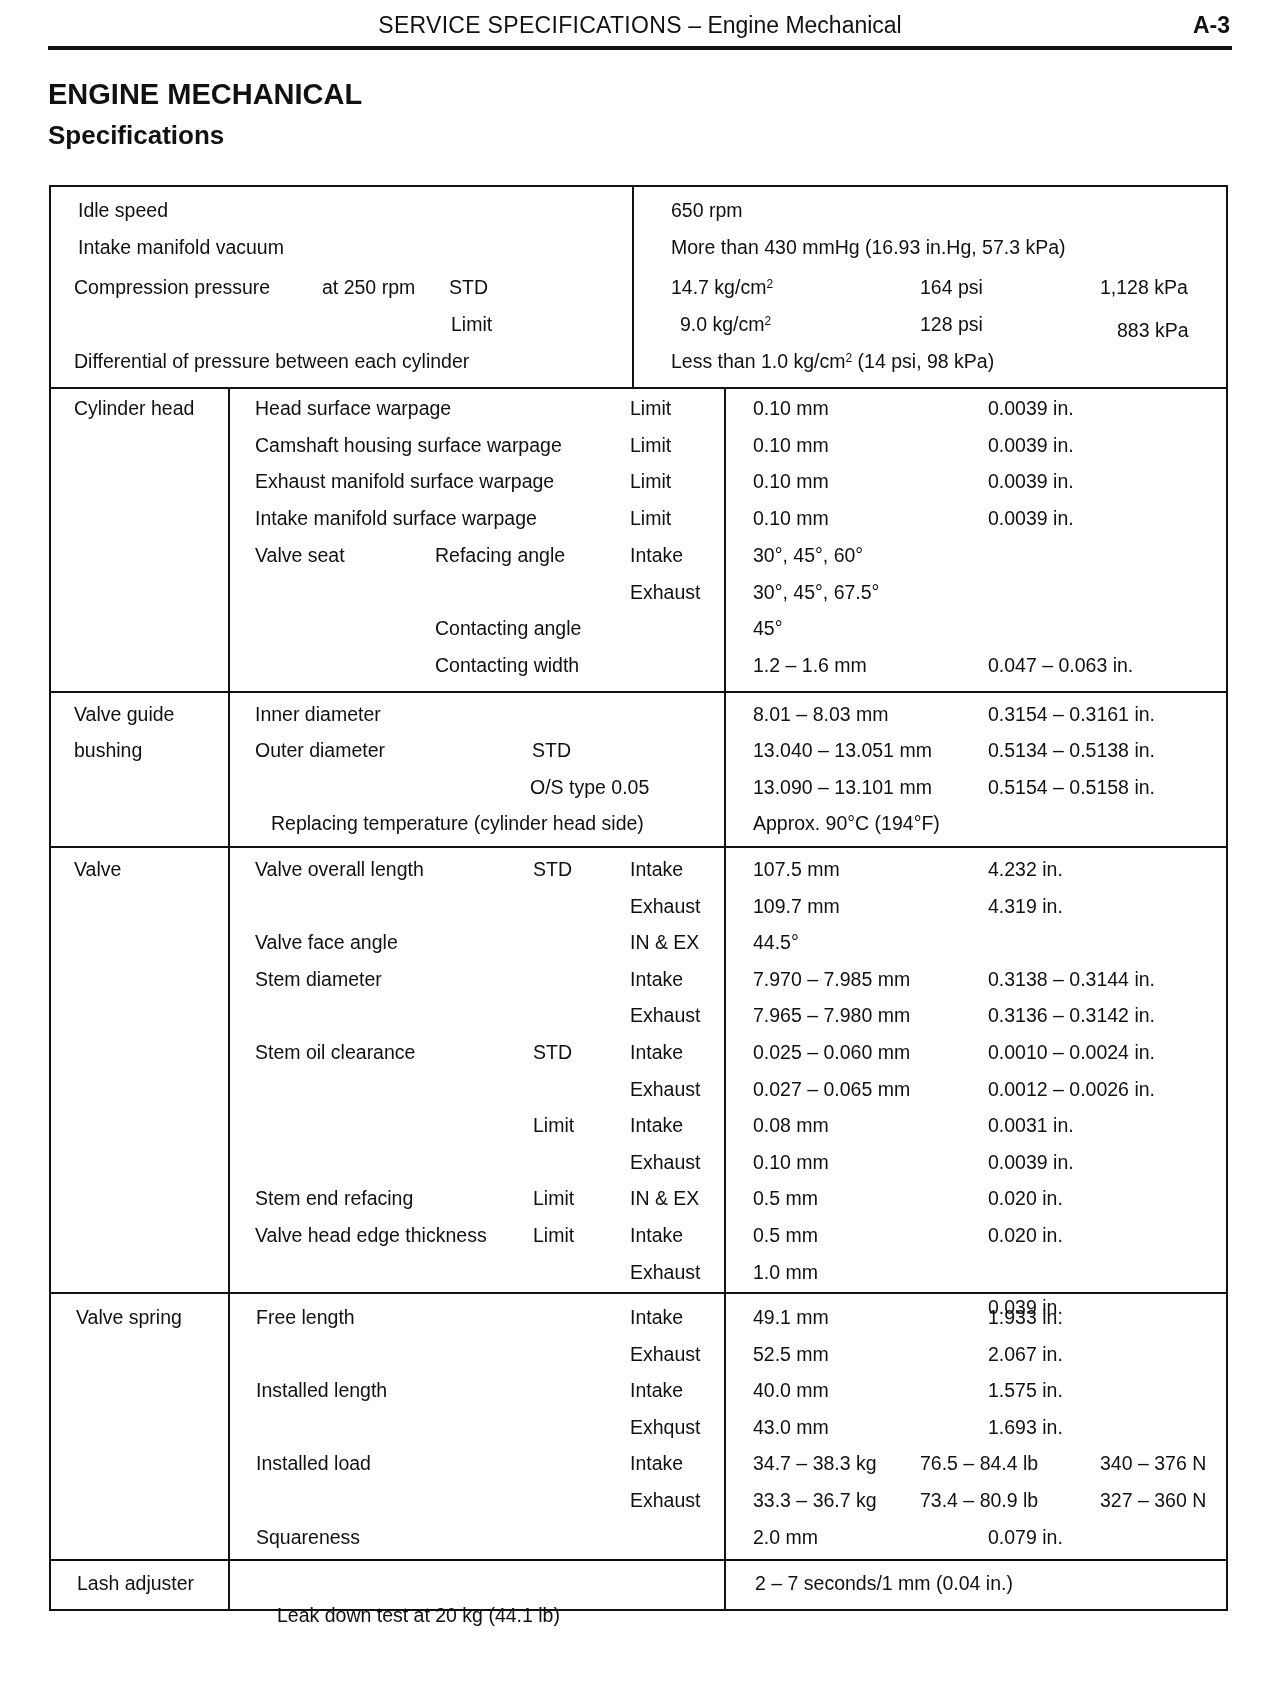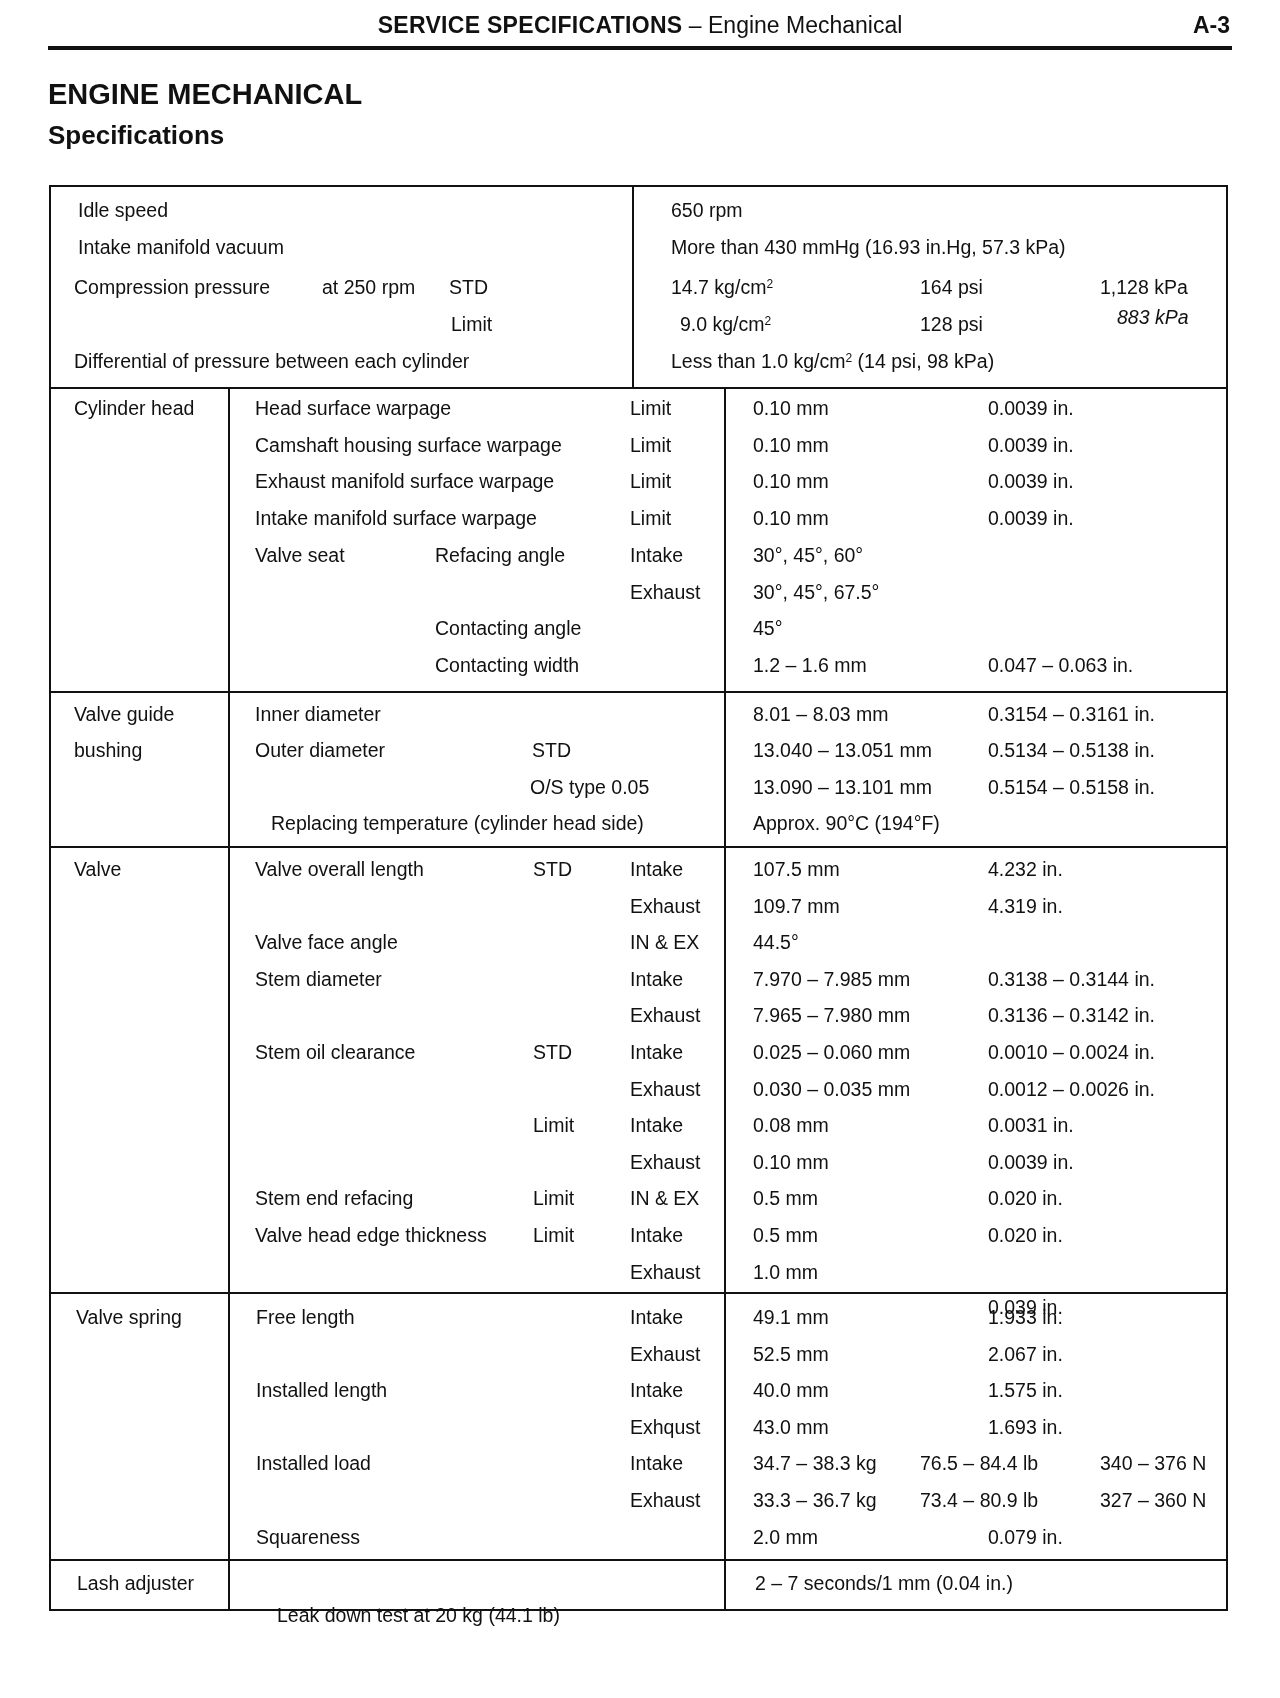--- a/index.html
+++ b/index.html
@@ -1,18 +1,18 @@
 <!DOCTYPE html>
 <html><head>
 <meta charset="utf-8">
 <style>
   html, body { margin:0; padding:0; background:#ffffff; }
   body { width:1280px; height:1698px; position:relative; color:#111; font-family:"Liberation Sans", sans-serif; overflow:hidden; }
   .header-title { position:absolute; left:0; width:1280px; top:12px; text-align:center; font-size:23px; }
-  .header-title .bold { font-weight:bold; letter-spacing:0.3px; }
+  .header-title .bold { font-weight:normal; letter-spacing:0.3px; }
   .page-num { position:absolute; right:50px; top:12px; font-size:23px; font-weight:bold; }
   .header-rule { position:absolute; left:48px; width:1184px; top:46px; height:4px; background:#111; }
   .h1 { position:absolute; left:48px; top:78px; font-size:29px; font-weight:bold; }
   .h2 { position:absolute; left:48px; top:120px; font-size:26px; font-weight:bold; }
 
   .tbl { position:absolute; left:49px; top:185px; width:1179px; height:1426px; border:2px solid #111; box-sizing:border-box; }
   .vline { position:absolute; width:2px; background:#111; }
   .hline { position:absolute; height:2px; background:#111; }
   .t { position:absolute; font-size:19.5px; white-space:nowrap; line-height:22px; }
   sup { font-size:12px; vertical-align:top; position:relative; top:-3px; }
@@ -50,21 +50,21 @@
 <div class="t" style="left:74px; top:276px;">Compression pressure</div>
 <div class="t" style="left:322px; top:276px;">at 250 rpm</div>
 <div class="t" style="left:449px; top:276px;">STD</div>
 <div class="t" style="left:671px; top:276px;"><span>14.7 kg/cm</span><sup>2</sup></div>
 <div class="t" style="left:920px; top:276px;">164 psi</div>
 <div class="t" style="left:1100px; top:276px;">1,128 kPa</div>
 
 <div class="t" style="left:451px; top:313px;">Limit</div>
 <div class="t" style="left:680px; top:313px;"><span>9.0 kg/cm</span><sup>2</sup></div>
 <div class="t" style="left:920px; top:313px;">128 psi</div>
-<div class="t" style="left:1117px; top:306px;font-style:italic;">883 kPa</div>
+<div class="t" style="left:1117px; top:319px;">883 kPa</div>
 
 <div class="t" style="left:74px; top:350px;">Differential of pressure between each cylinder</div>
 <div class="t" style="left:671px; top:350px;"><span>Less than 1.0 kg/cm</span><sup>2</sup><span> (14 psi, 98 kPa)</span></div>
 
 <div class="t" style="left:74px; top:397px;">Cylinder head</div>
 <div id="ch-rows">
     <div class="t" style="left: 255px; top: 397px; text-align: center;">Head surface warpage</div>
     <div class="t" style="left: 630px; top: 397px;">Limit</div>
     <div class="t" style="left: 753px; top: 397px;">0.10 mm</div>
     <div class="t" style="left: 988px; top: 397px;">0.0039 in.</div>
@@ -129,21 +129,21 @@
     <div class="t" style="left: 988px; top: 967.8px;">0.3138 – 0.3144 in.</div>
     <div class="t" style="left: 630px; top: 1004.4px;">Exhaust</div>
     <div class="t" style="left: 753px; top: 1004.4px; text-align: right;">7.965 – 7.980 mm</div>
     <div class="t" style="left: 988px; top: 1004.4px;">0.3136 – 0.3142 in.</div>
     <div class="t" style="left: 255px; top: 1041px;">Stem oil clearance</div>
     <div class="t" style="left: 533px; top: 1041px;">STD</div>
     <div class="t" style="left: 630px; top: 1041px;">Intake</div>
     <div class="t" style="left: 753px; top: 1041px;">0.025 – 0.060 mm</div>
     <div class="t" style="left: 988px; top: 1041px;">0.0010 – 0.0024 in.</div>
     <div class="t" style="left: 630px; top: 1077.6px;">Exhaust</div>
-    <div class="t" style="left: 753px; top: 1077.6px;">0.030 – 0.035 mm</div>
+    <div class="t" style="left: 753px; top: 1077.6px;">0.027 – 0.065 mm</div>
     <div class="t" style="left: 988px; top: 1077.6px;">0.0012 – 0.0026 in.</div>
     <div class="t" style="left: 533px; top: 1114.2px;">Limit</div>
     <div class="t" style="left: 630px; top: 1114.2px;">Intake</div>
     <div class="t" style="left: 753px; top: 1114.2px;">0.08 mm</div>
     <div class="t" style="left: 988px; top: 1114.2px;">0.0031 in.</div>
     <div class="t" style="left: 630px; top: 1150.8px;">Exhaust</div>
     <div class="t" style="left: 753px; top: 1150.8px;">0.10 mm</div>
     <div class="t" style="left: 988px; top: 1150.8px;">0.0039 in.</div>
     <div class="t" style="left: 255px; top: 1187.4px;">Stem end refacing</div>
     <div class="t" style="left: 533px; top: 1187.4px;">Limit</div>

